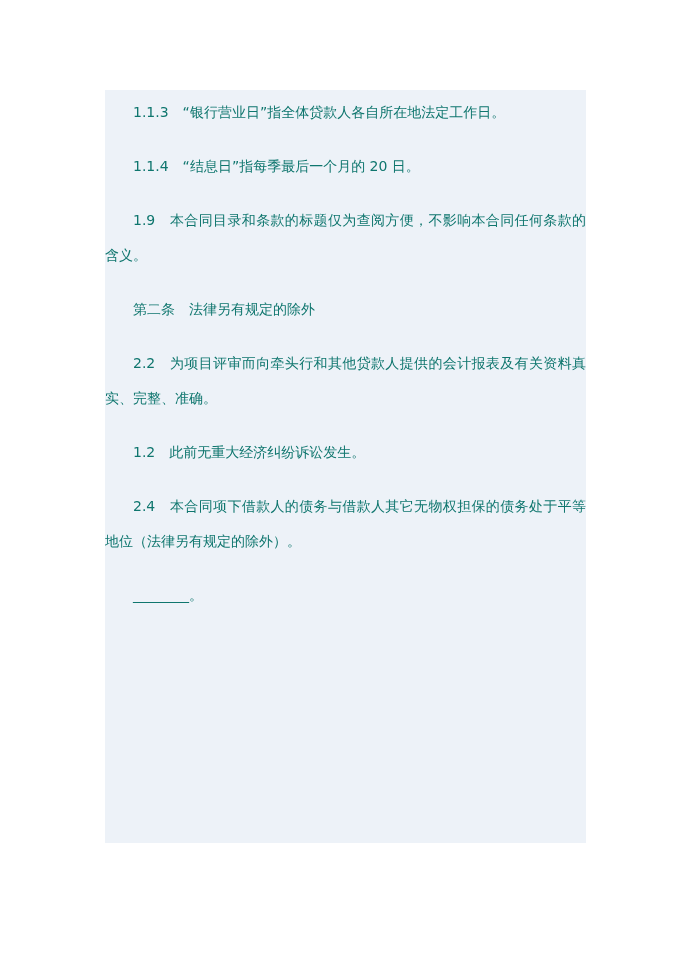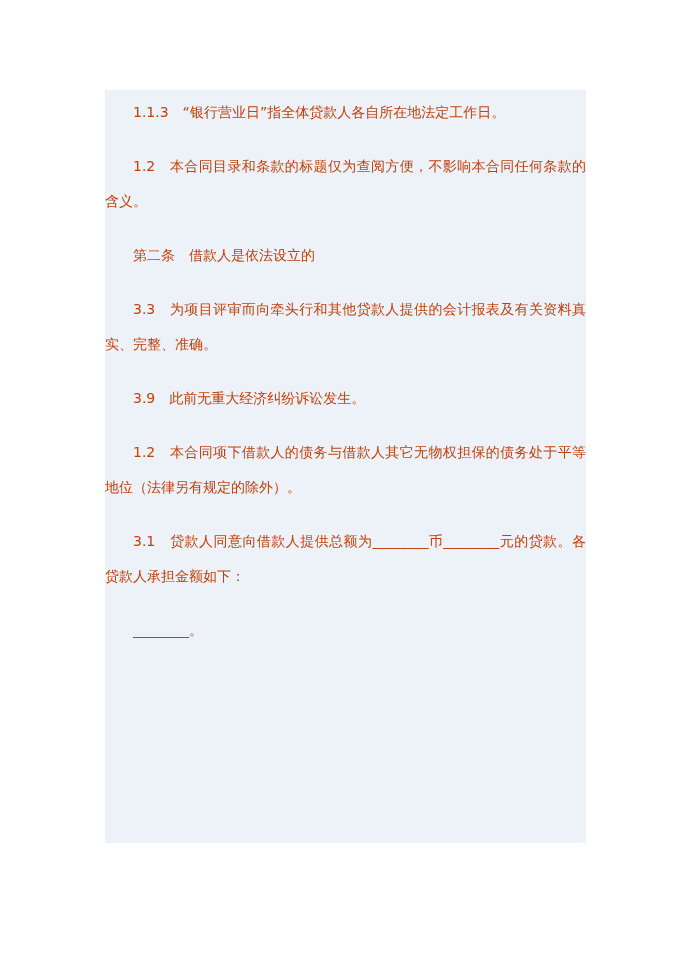--- a/index.html
+++ b/index.html
@@ -14,40 +14,40 @@
     overflow: hidden;
     position: relative;
   }
   .doc-page {
     position: absolute;
     left: 105px;
     top: 90px;
     width: 481px;
     height: 753px;
     background: #edf2f8;
-    color: #c2410c;
+    color: #0f766e;
     box-sizing: border-box;
     padding: 5px 0 0 0;
     overflow: hidden;
   }
   .doc-page p {
     margin: 0 0 19px 0;
     font-size: 14px;
     line-height: 35px;
     text-indent: 2em;
     text-align: justify;
     text-justify: inter-ideograph;
     word-break: break-all;
   }
 </style>
 </head>
 <body>
 
 <div class="doc-page">
   <p>1.1.3　“银行营业日”指全体贷款人各自所在地法定工作日。</p>
-  <p>1.2　本合同目录和条款的标题仅为查阅方便，不影响本合同任何条款的含义。</p>
-  <p>第二条　借款人是依法设立的</p>
-  <p>3.3　为项目评审而向牵头行和其他贷款人提供的会计报表及有关资料真实、完整、准确。</p>
-  <p>3.9　此前无重大经济纠纷诉讼发生。</p>
-  <p>1.2　本合同项下借款人的债务与借款人其它无物权担保的债务处于平等地位（法律另有规定的除外）。</p>
-  <p>3.1　贷款人同意向借款人提供总额为________币________元的贷款。各贷款人承担金额如下：</p>
+  <p>1.1.4　“结息日”指每季最后一个月的 20 日。</p>
+  <p>1.9　本合同目录和条款的标题仅为查阅方便，不影响本合同任何条款的含义。</p>
+  <p>第二条　法律另有规定的除外</p>
+  <p>2.2　为项目评审而向牵头行和其他贷款人提供的会计报表及有关资料真实、完整、准确。</p>
+  <p>1.2　此前无重大经济纠纷诉讼发生。</p>
+  <p>2.4　本合同项下借款人的债务与借款人其它无物权担保的债务处于平等地位（法律另有规定的除外）。</p>
   <p>________。</p>
 </div>
 
 </body></html>

